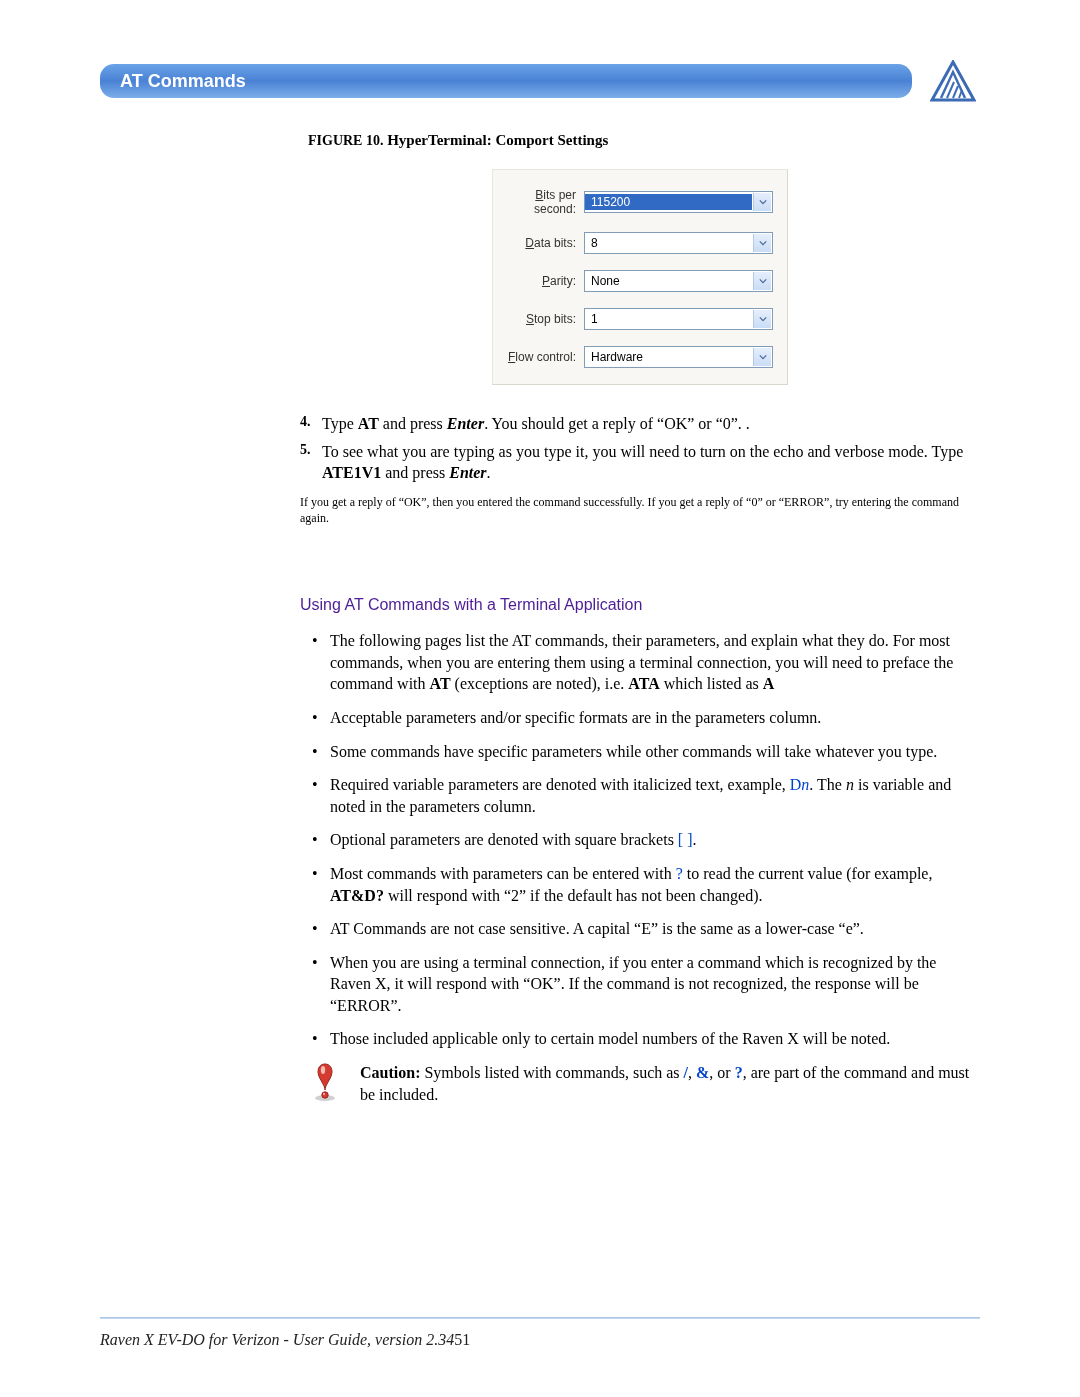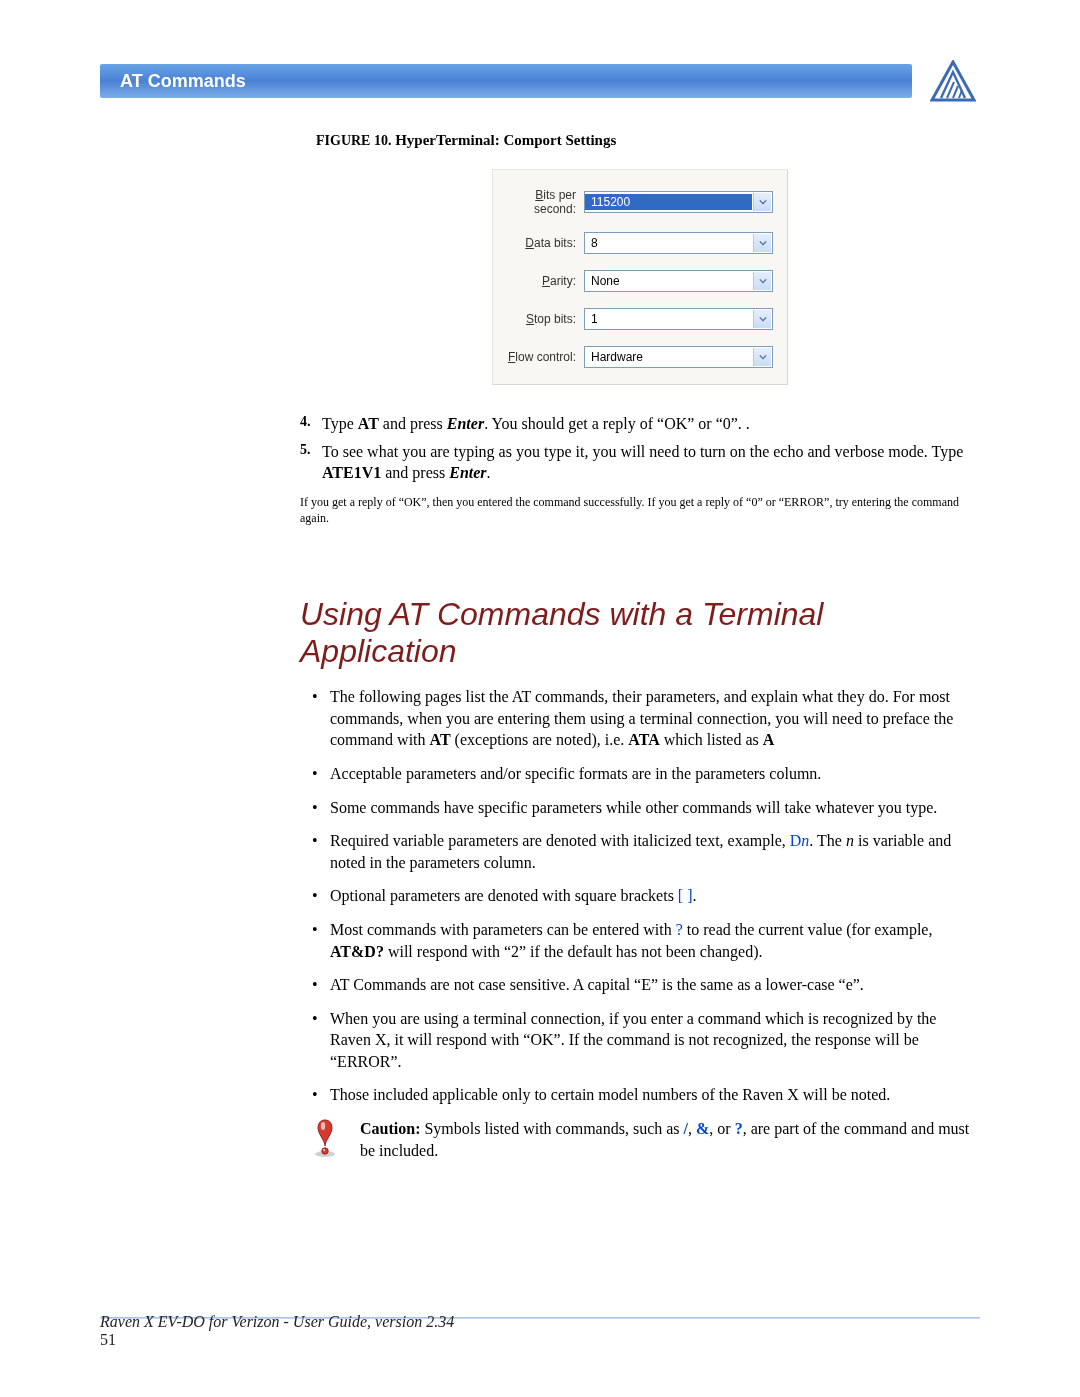--- a/index.html
+++ b/index.html
@@ -13,21 +13,21 @@
   }
   .page {
     position: relative;
     width: 1080px;
     height: 1397px;
     box-sizing: border-box;
     padding: 60px 100px 40px 100px;
   }
   .header-band {
     background: linear-gradient(to bottom, #6aa3e8 0%, #4a82d4 50%, #7cadea 100%);
-    border-radius: 2px;
+    border-radius: 14px;
     height: 34px;
     display: flex;
     align-items: center;
     padding: 0 20px;
     color: #fff;
     font-family: "Segoe UI", Arial, sans-serif;
     font-weight: 600;
     font-size: 18px;
     position: relative;
   }
@@ -42,21 +42,21 @@
     justify-content: center;
     align-items: center;
   }
   .content {
     padding: 30px 0 0 200px;
   }
   .fig-title {
     font-family: "Times New Roman", Times, serif;
     font-weight: bold;
     font-size: 15px;
-    margin: 0 0 20px 16px;
+    margin: 0 0 20px 8px;
   }
   .fig-num {
     font-weight: bold;
     font-size: 14px;
   }
   .comport-box {
     width: 266px;
     margin: 0 auto 28px auto;
     background: #f8f7f3;
     border: 1px solid #e8e6e0;
@@ -140,24 +140,23 @@
     font-size: 14px;
   }
   .para {
     font-size: 12px;
     line-height: 1.35;
     margin: 0 0 8px 0;
   }
   h2.section {
     font-family: "Segoe UI", "Myriad Pro", Arial, sans-serif;
     font-weight: 400;
-    font-size: 32px;
-    color: #7f1d1d;
+    font-size: 16px;
+    color: #4c1d95;
     margin: 70px 0 16px 0;
-    font-style: italic;
   }
   ul.bullets {
     list-style: none;
     padding: 0;
     margin: 0;
   }
   ul.bullets > li {
     position: relative;
     padding-left: 30px;
     margin: 0 0 12px 0;
@@ -194,21 +193,20 @@
     background: linear-gradient(to bottom, #9fbce6, #cfe0f4);
   }
   .footer {
     position: absolute;
     left: 100px;
     right: 100px;
     bottom: 48px;
     display: flex;
     justify-content: flex-start;
     align-items: baseline;
-    flex-direction: column;
   }
   .footer-title {
     font-style: italic;
     font-size: 16px;
     color: #222;
   }
   .footer-page {
     font-size: 16px;
     color: #222;
   }

